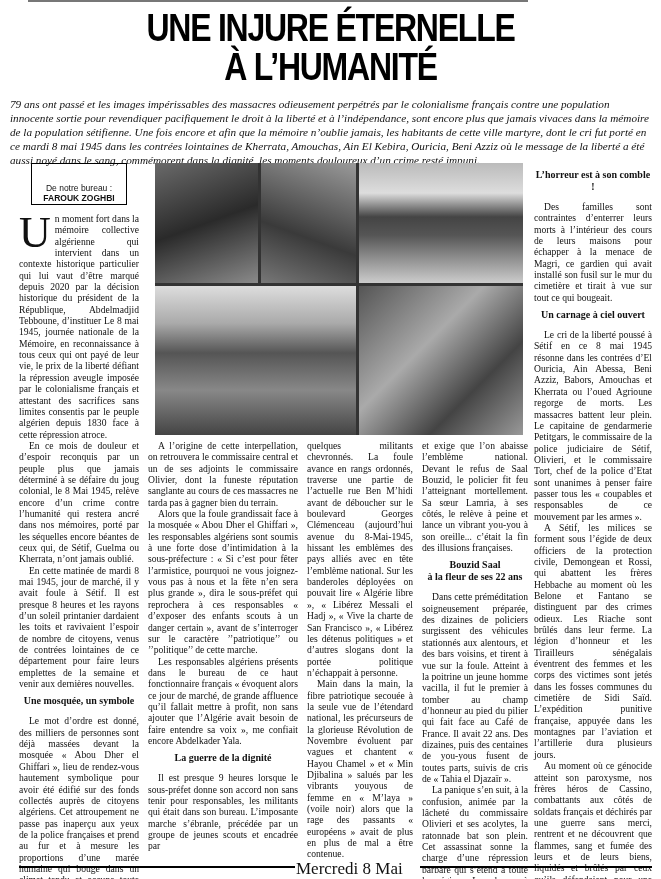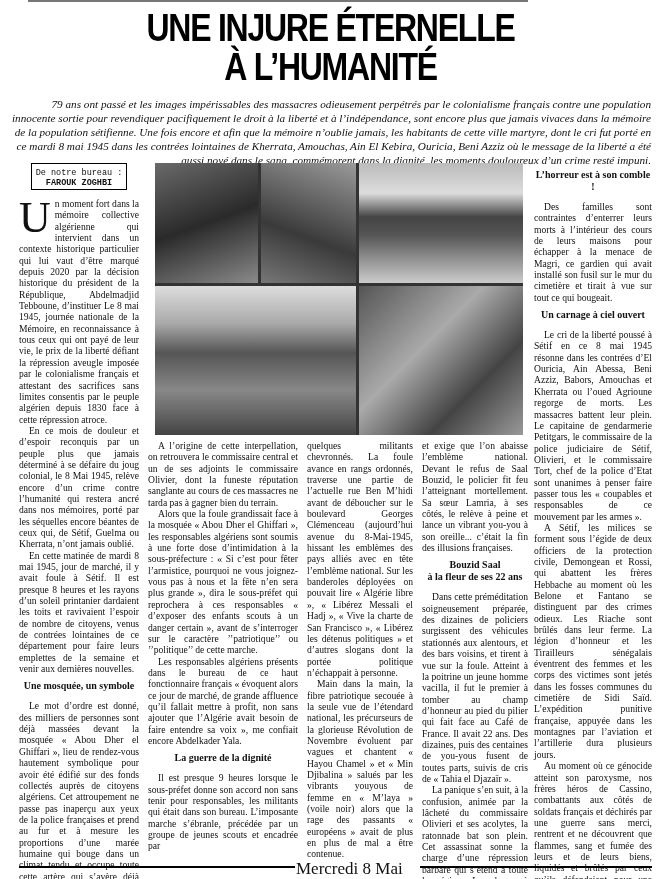--- a/index.html
+++ b/index.html
@@ -1,23 +1,23 @@
 <!DOCTYPE html>
 <html><head>
 <meta charset="utf-8">
 <style>
   html, body { margin:0; padding:0; background:#fff; }
   body { width:661px; height:879px; position:relative; overflow:hidden; font-family:"Liberation Serif", serif; color:#111; }
   .topbar { position:absolute; left:28px; top:0; width:500px; height:2px; background:#777; }
   .headline { position:absolute; left:0; top:8px; width:661px; text-align:center; font-family:"Liberation Sans", sans-serif; font-weight:bold; font-size:39px; line-height:39px; letter-spacing:-1.5px; transform:scaleX(0.82); transform-origin:center top; color:#000; }
-  .lede { position:absolute; left:10px; top:97px; width:641px; text-align:right; font-style:italic; font-size:11.2px; line-height:14px; }
+  .lede { position:absolute; left:10px; top:97px; width:641px; text-align:left; font-style:italic; font-size:11.2px; line-height:14px; }
   .col { position:absolute; font-size:9.6px; line-height:11.35px; text-align:justify; hyphens:auto; }
   .col p { margin:0; text-indent:10px; }
   .col h4 { margin:6px 0 8px; text-align:center; font-size:10px; font-weight:bold; line-height:12px; }
-  .byline { border:1px solid #000; margin:0 12px 8px; text-align:center; font-family:Liberation Mono, monospace; font-size:8.5px; line-height:10px; padding:4px 0 1px; }
+  .byline { border:1px solid #000; margin:0 12px 8px; text-align:center; font-family:Liberation Sans, sans-serif; font-size:8.5px; line-height:10px; padding:19px 0 1px; }
   .byline b { display:block; }
   .dropcap { float:left; font-size:44px; line-height:36px; margin:2px 4px 0 0; font-weight:normal; }
   .c1 { left:19px; top:163px; width:120px; }
   .c2 { left:148px; top:440px; width:150px; }
   .c3 { left:307px; top:440px; width:106px; }
   .c4 { left:422px; top:440px; width:106px; }
   .c5 { left:534px; top:163px; width:118px; }
   .photo { position:absolute; left:155px; top:163px; width:368px; height:272px; background:#333; }
   .ph { position:absolute; overflow:hidden; }
   .ph1 { left:0; top:0; width:103px; height:120px; background:linear-gradient(160deg,#6a6a6a,#2a2a2a 50%,#8a8a8a); }

